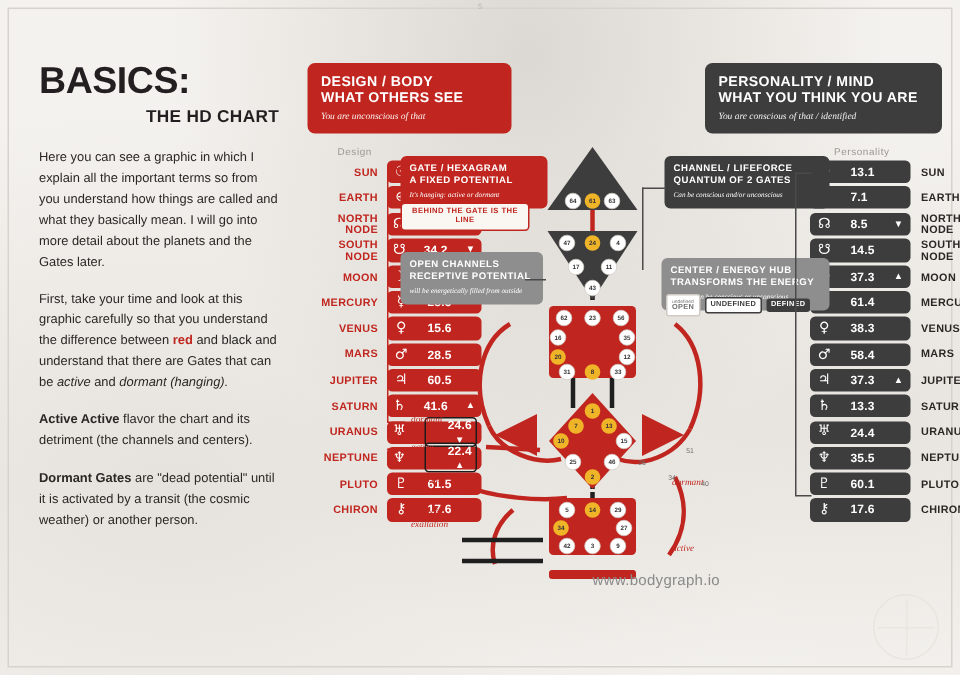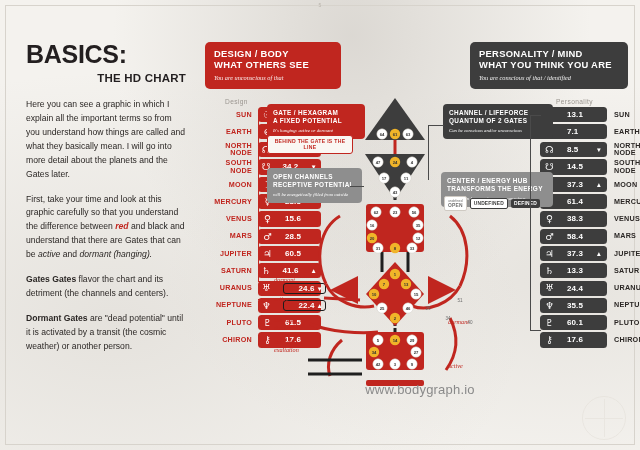--- a/index.html
+++ b/index.html
@@ -24,21 +24,21 @@
     position:absolute;left:5px;top:5px;right:5px;bottom:5px;
     border:1px solid #d7d3cc;pointer-events:none;
   }
 
   
   #left-col{position:absolute;left:26px;top:42px;width:160px;}
   .h1{font-size:25px;font-weight:bold;letter-spacing:-.3px;line-height:1;margin:0 0 5px;}
   .h2{font-size:11.5px;font-weight:bold;letter-spacing:.2px;margin:0 0 14px;text-align:right;}
   .body-p{font-size:8.6px;line-height:1.62;margin:0 0 11px;color:#2b2725;}
   .body-p b{font-weight:bold;}
-  .red{color:#c0261f;font-weight:bold;font-style:italic;}
+  .red{color:#c0261f;font-weight:bold;}
   .blk{color:#1a1a1a;font-weight:normal;}
   .ital{font-style:italic;}
 
   
   .banner{position:absolute;border-radius:5px;padding:6px 9px 7px;color:#fff;}
   .banner .l1{font-size:9.4px;font-weight:bold;letter-spacing:.3px;line-height:1.22;}
   .banner .l2{font-size:9.4px;font-weight:bold;letter-spacing:.3px;line-height:1.22;}
   .banner .sub{font-size:6.3px;font-style:italic;line-height:1.3;margin-top:3px;
     font-family:"Liberation Serif","DejaVu Serif",serif;opacity:.93;}
   #banner-design{left:205px;top:42px;width:118px;background:#c0261f;}
@@ -59,21 +59,21 @@
     border-radius:3.5px;height:15.2px;box-sizing:border-box;
     padding:0 5px 0 4px;color:#fff;
   }
   .pill.design{background:#c0261f;width:63px;}
   .pill.pers{background:#3d3d3d;width:67px;}
   .glyph{font-size:9.5px;line-height:1;width:11px;text-align:center;
     font-family:"DejaVu Sans",sans-serif;}
   .pnum{font-size:8px;font-weight:bold;letter-spacing:.1px;}
   .arrow{font-size:6.3px;margin-left:auto;}
   .boxed{border:1.3px solid #1c1c1c;border-radius:3px;padding:0 2px 0 15px;
-    display:flex;align-items:center;gap:2px;margin-left:auto;}
+    display:flex;align-items:center;gap:2px;margin-left:auto;flex-direction:column;}
   .boxed .pnum{font-size:8px;}
   .boxed .arrow{margin-left:0;}
 
   .plabel{font-size:7.2px;font-weight:bold;letter-spacing:.25px;line-height:1.08;}
   .plabel.left{width:44px;text-align:right;color:#c0261f;padding-right:6px;}
   .plabel.right{width:50px;text-align:left;color:#2b2725;padding-left:7px;}
 
   
   .callout{position:absolute;border-radius:4px;padding:5px 6px 5px;}
   .callout .t1{font-size:6.4px;font-weight:bold;letter-spacing:.35px;line-height:1.3;}
@@ -109,22 +109,22 @@
   #anno-detriment{left:274px;top:316px;}
   #anno-exaltation{left:274px;top:338px;}
   #anno-dormant2{left:448px;top:318px;}
   #anno-active2{left:448px;top:362px;}
 
   
   .ln{position:absolute;background:#c0261f;}
   .ln-d{position:absolute;background:#4a4a4a;}
 
   
-  #site{position:absolute;left:360px;top:382px;width:120px;text-align:center;
-    font-size:13px;color:#8a8a8a;letter-spacing:.2px;}
+  #site{position:absolute;left:360px;top:382px;width:120px;text-align:right;
+    font-size:10px;color:#8a8a8a;letter-spacing:.2px;}
 
   
   #bodygraph{position:absolute;left:300px;top:88px;width:190px;height:300px;}
   #bodygraph svg{display:block;}
   .gate-t{font-size:4.2px;font-weight:bold;fill:#333;
     font-family:"Liberation Sans",sans-serif;text-anchor:middle;}
   .num-t{font-size:4.6px;fill:#6d6d6d;font-family:"Liberation Sans",sans-serif;text-anchor:middle;}
 
   
   #watermark{position:absolute;right:14px;bottom:10px;width:42px;height:42px;
@@ -141,21 +141,21 @@
 <div id="page">
   <div id="paper-texture"></div>
   <div class="page-border"></div>
   <div id="pagenum">5</div>
 
   <div id="left-col">
     <div class="h1">BASICS:</div>
     <div class="h2">THE HD CHART</div>
     <p class="body-p">Here you can see a graphic in which I explain all the important terms so from you understand how things are called and what they basically mean. I will go into more detail about the planets and the Gates later.</p>
     <p class="body-p"><span>First, take your time and look at this graphic carefully so that you understand the difference between </span><span class="red">red</span><span> and </span><span class="blk">black</span><span> and understand that there are Gates that can be </span><span class="ital">active</span><span> and </span><span class="ital">dormant</span><span class="ital"> (hanging).</span></p>
-    <p class="body-p"><b>Gates Gates</b><span> flavor the chart and its detriment (the channels and centers).</span></p>
+    <p class="body-p"><b>Active Active</b><span> flavor the chart and its detriment (the channels and centers).</span></p>
     <p class="body-p"><b>Dormant Gates</b><span> are "dead potential" until it is activated by a transit (the cosmic weather) or another person.</span></p>
   </div>
 
   <div class="banner" id="banner-design">
     <div class="l1">DESIGN / BODY</div>
     <div class="l2">WHAT OTHERS SEE</div>
     <div class="sub">You are unconscious of that</div>
   </div>
   <div class="banner" id="banner-personality">
     <div class="l1">PERSONALITY / MIND</div>

